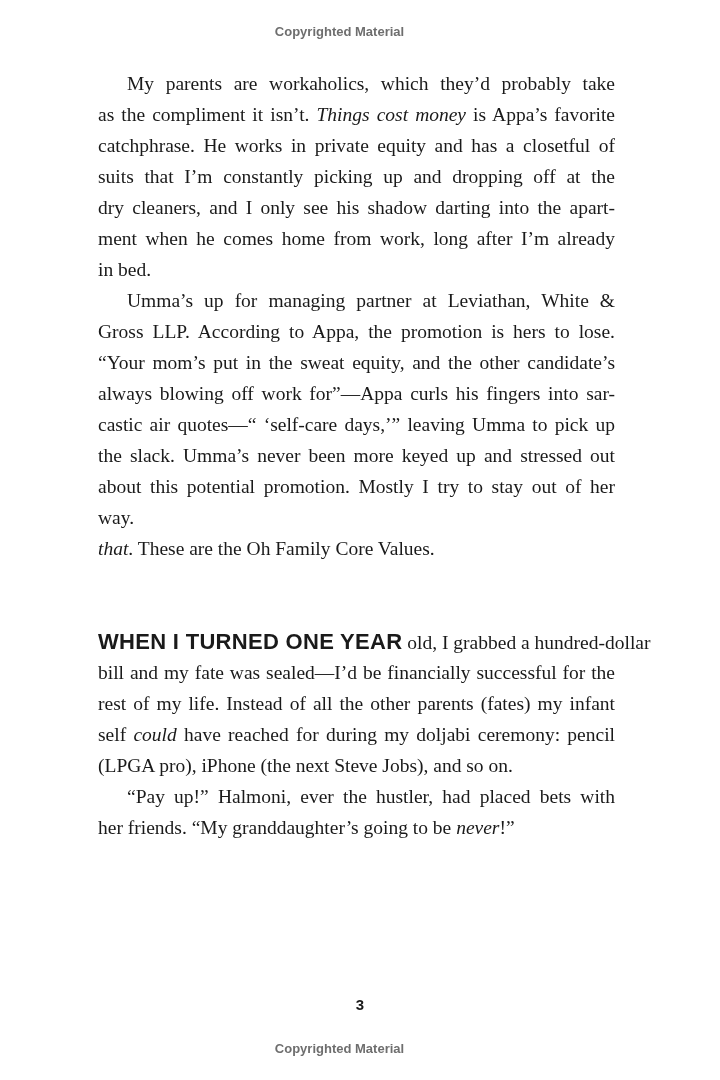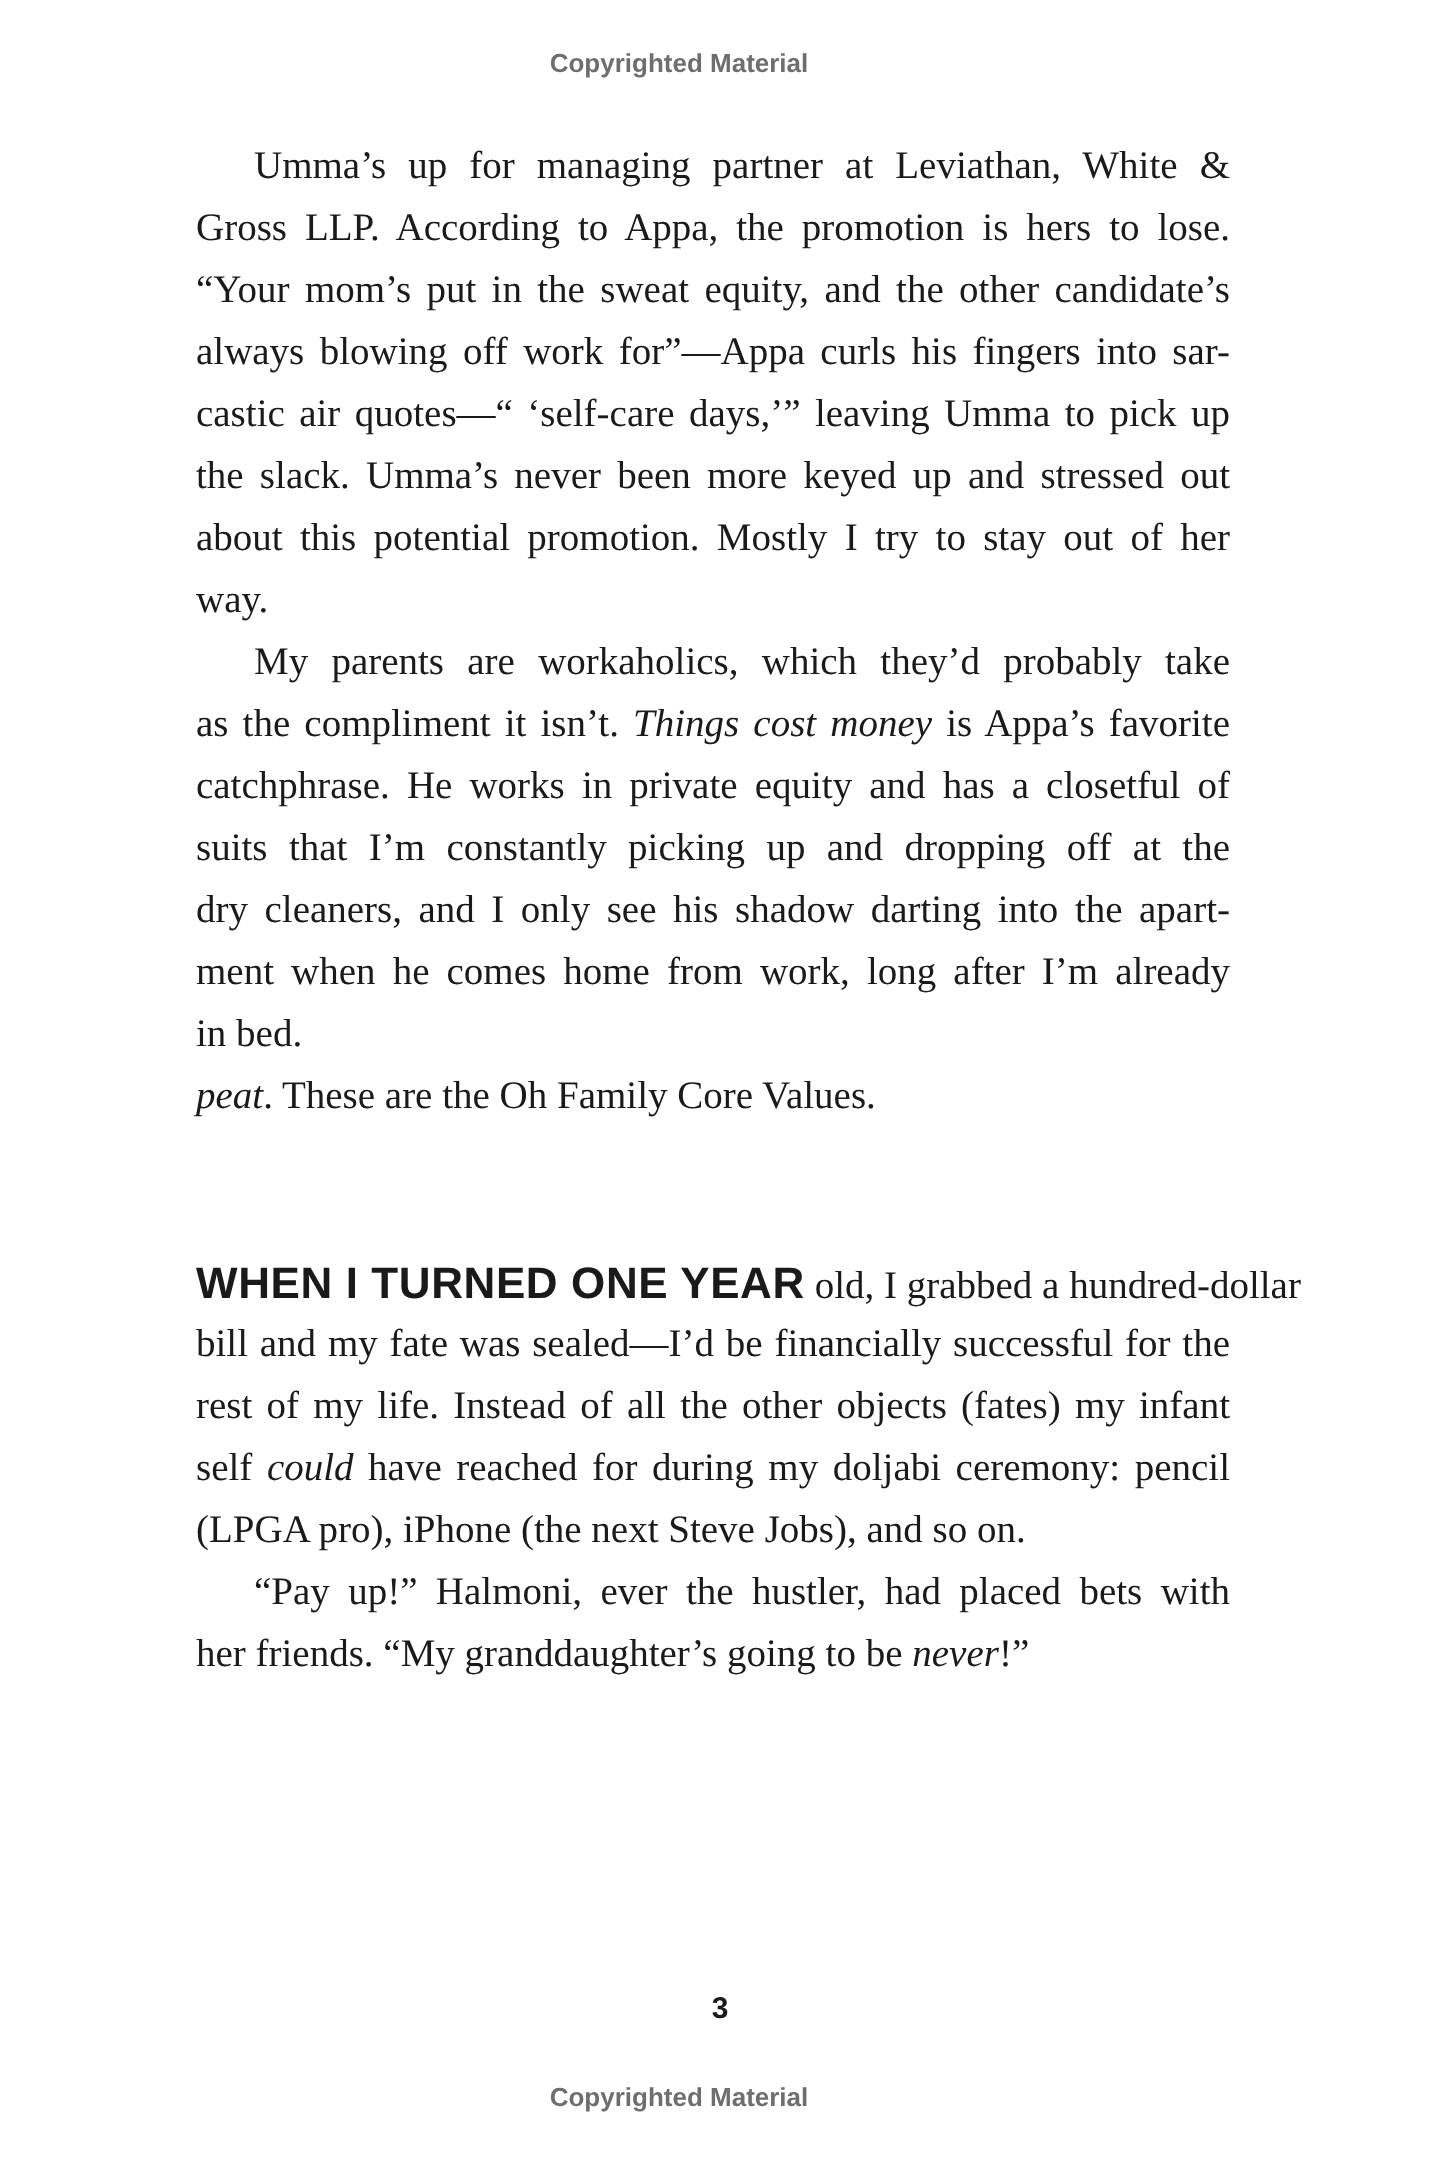--- a/index.html
+++ b/index.html
@@ -71,46 +71,46 @@
       color: #1a1a1a;
     }
   </style>
 </head>
 <body>
 
 <div class="watermark top">Copyrighted Material</div>
 
 <div class="text-block" id="text-block">
     <div class="paragraph">
+      <div class="line indent"><span>My parents are workaholics, which they’d probably take</span></div>
+      <div class="line"><span>as the compliment it isn’t. </span><span class="it">Things cost money</span><span> is Appa’s favorite</span></div>
+      <div class="line"><span>catchphrase. He works in private equity and has a closetful of</span></div>
+      <div class="line"><span>suits that I’m constantly picking up and dropping off at the</span></div>
+      <div class="line"><span>dry cleaners, and I only see his shadow darting into the apart-</span></div>
+      <div class="line"><span>ment when he comes home from work, long after I’m already</span></div>
+      <div class="line last"><span>in bed.</span></div>
+    </div>
+    <div class="paragraph">
       <div class="line indent"><span>Umma’s up for managing partner at Leviathan, White &amp;</span></div>
       <div class="line"><span>Gross LLP. According to Appa, the promotion is hers to lose.</span></div>
       <div class="line"><span>“Your mom’s put in the sweat equity, and the other candidate’s</span></div>
       <div class="line"><span>always blowing off work for”—Appa curls his fingers into sar-</span></div>
       <div class="line"><span>castic air quotes—“ ‘self-care days,’” leaving Umma to pick up</span></div>
       <div class="line"><span>the slack. Umma’s never been more keyed up and stressed out</span></div>
       <div class="line"><span>about this potential promotion. Mostly I try to stay out of her</span></div>
       <div class="line last"><span>way.</span></div>
     </div>
     <div class="paragraph">
-      <div class="line indent"><span>My parents are workaholics, which they’d probably take</span></div>
-      <div class="line"><span>as the compliment it isn’t. </span><span class="it">Things cost money</span><span> is Appa’s favorite</span></div>
-      <div class="line"><span>catchphrase. He works in private equity and has a closetful of</span></div>
-      <div class="line"><span>suits that I’m constantly picking up and dropping off at the</span></div>
-      <div class="line"><span>dry cleaners, and I only see his shadow darting into the apart-</span></div>
-      <div class="line"><span>ment when he comes home from work, long after I’m already</span></div>
-      <div class="line last"><span>in bed.</span></div>
-    </div>
-    <div class="paragraph">
-      <div class="line last"><span class="it">peat</span><span>. These are the Oh Family Core Values.</span></div>
+      <div class="line last"><span class="it">that</span><span>. These are the Oh Family Core Values.</span></div>
     </div>
     <div class="gap"></div>
     <div class="paragraph">
       <div class="line"><span class="smallcaps">WHEN I TURNED ONE YEAR</span><span> old, I grabbed a hundred-dollar</span></div>
       <div class="line"><span>bill and my fate was sealed—I’d be financially successful for the</span></div>
-      <div class="line"><span>rest of my life. Instead of all the other objects (fates) my infant</span></div>
+      <div class="line"><span>rest of my life. Instead of all the other parents (fates) my infant</span></div>
       <div class="line"><span>self </span><span class="it">could</span><span> have reached for during my doljabi ceremony: pencil</span></div>
       <div class="line last"><span>(LPGA pro), iPhone (the next Steve Jobs), and so on.</span></div>
     </div>
     <div class="paragraph">
       <div class="line indent"><span>“Pay up!” Halmoni, ever the hustler, had placed bets with</span></div>
       <div class="line last"><span>her friends. “My granddaughter’s going to be </span><span class="it">never</span><span>!”</span></div>
     </div>
   </div>
 
 <div class="page-number">3</div>

